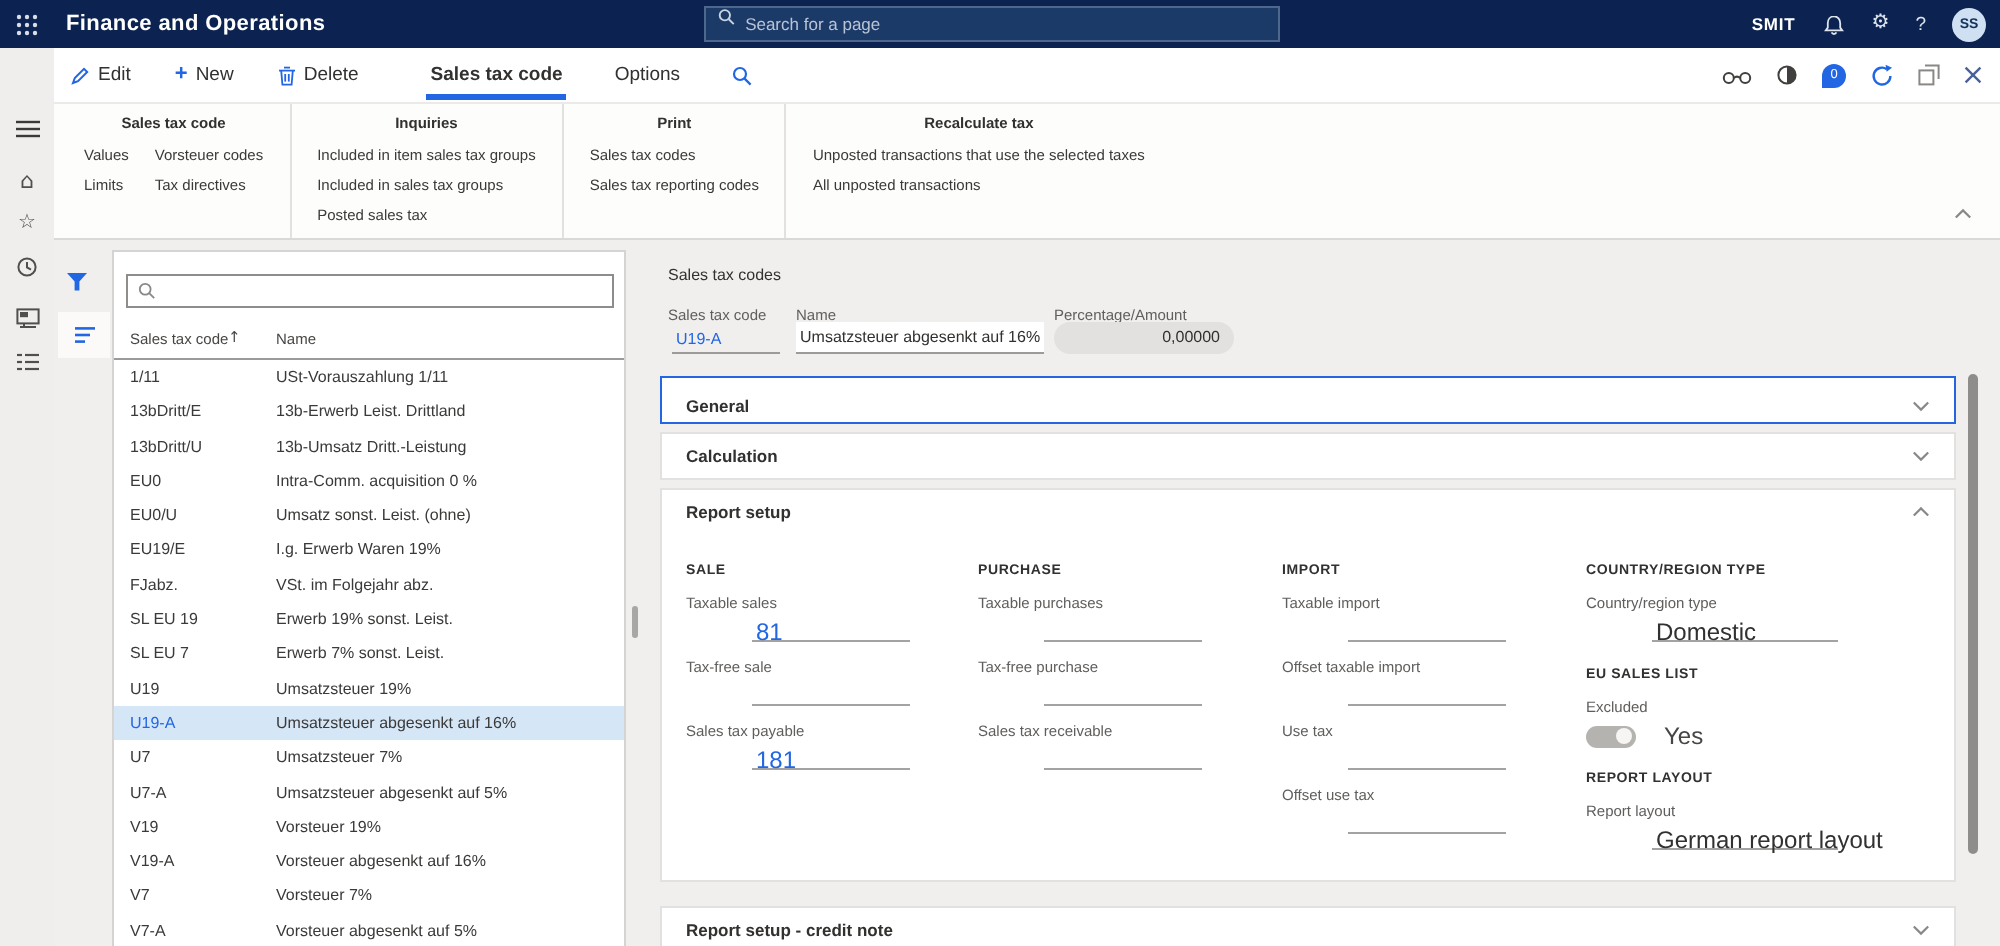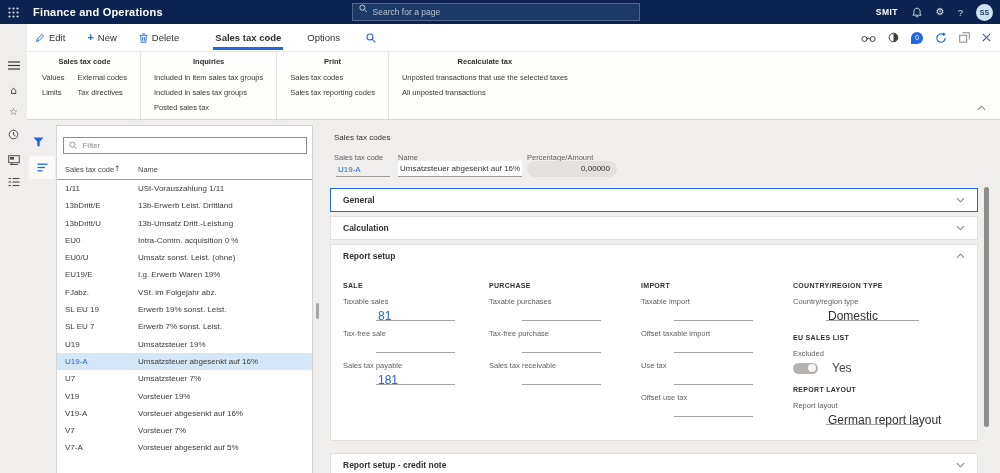--- a/index.html
+++ b/index.html
@@ -83,21 +83,21 @@
 .lbl-name{left:398px;top:153px;}
 .lbl-pct{left:527px;top:153px;}
 .fld-code{position:absolute;left:336px;top:163px;width:54px;height:14px;border-bottom:1px solid #9d9b99;font-size:8px;color:#2266e3;padding:2px 0 0 2px;cursor:pointer;}
 .fld-name{position:absolute;left:398px;top:161px;width:124px;height:16px;background:#fff;border-bottom:1px solid #9d9b99;font-size:8px;color:#323130;padding:3px 2px 0 2px;white-space:nowrap;}
 .fld-pct{position:absolute;left:527px;top:161px;width:90px;height:16px;background:#e3e1df;font-size:8px;color:#323130;text-align:right;padding:3px 7px 0 0;border-radius:8px;}
 
 
 .card{position:absolute;left:330px;width:648px;background:#fff;border:1px solid #e3e1df;}
 .card-header{height:22px;display:flex;align-items:center;justify-content:space-between;padding:0 12px;font-size:8.5px;font-weight:bold;color:#323130;cursor:pointer;}
 .card-general{top:188px;height:24px;border:1px solid #2266e3;}
-.card-general .card-header{height:22px;}
+.card-general .card-header{height:28px;}
 .card-calc{top:216px;height:24px;}
 .card-report{top:244px;height:197px;}
 .card-credit{top:453px;height:24px;}
 .chev{width:9px;height:6px;fill:none;stroke:#8a8886;stroke-width:1.2;}
 .chev.up{transform:rotate(180deg);}
 
 
 .rs-col{position:absolute;top:37px;}
 .col-sale{left:12px;width:112px;}
 .col-purchase{left:158px;width:112px;}
@@ -282,21 +282,21 @@
   <div class="ribbon">
     <div class="rb-groups">
         <div class="rb-group">
           <div class="rb-title">Sales tax code</div>
           <div class="rb-cols">
             <div class="rb-col">
               <div class="rb-item">Values</div>
               <div class="rb-item">Limits</div>
             </div>
             <div class="rb-col">
-              <div class="rb-item">External codes</div>
+              <div class="rb-item">Vorsteuer codes</div>
               <div class="rb-item">Tax directives</div>
             </div>
           </div>
         </div>
         <div class="rb-group">
           <div class="rb-title">Inquiries</div>
           <div class="rb-cols">
             <div class="rb-col">
               <div class="rb-item">Included in item sales tax groups</div>
               <div class="rb-item">Included in sales tax groups</div>
@@ -346,21 +346,20 @@
         </g>
       </svg>
   </span>
 
   <div class="list-panel">
     <div class="filter-box">
       <svg width="9" height="9" viewBox="0 0 10 10">
           <circle cx="4" cy="4" r="3" fill="none" stroke="#8a8886" stroke-width="1"></circle>
           <line x1="6.2" y1="6.2" x2="9" y2="9" stroke="#8a8886" stroke-width="1"></line>
         </svg>
-      <input type="text" placeholder="Filter" style="">
     </div>
     <div class="list-header">
       <span class="lh-code">Sales tax code</span>
       <span class="lh-sort">↑</span>
       <span class="lh-name">Name</span>
     </div>
     <div class="list-body">
         <div class="lrow">
           <span class="lcode">1/11</span>
           <span class="lname">USt-Vorauszahlung 1/11</span>
@@ -401,20 +400,24 @@
           <span class="lcode">U19</span>
           <span class="lname">Umsatzsteuer 19%</span>
         </div>
         <div class="lrow sel">
           <span class="lcode">U19-A</span>
           <span class="lname">Umsatzsteuer abgesenkt auf 16%</span>
         </div>
         <div class="lrow">
           <span class="lcode">U7</span>
           <span class="lname">Umsatzsteuer 7%</span>
+        </div>
+        <div class="lrow">
+          <span class="lcode">U7-A</span>
+          <span class="lname">Umsatzsteuer abgesenkt auf 5%</span>
         </div>
         <div class="lrow">
           <span class="lcode">V19</span>
           <span class="lname">Vorsteuer 19%</span>
         </div>
         <div class="lrow">
           <span class="lcode">V19-A</span>
           <span class="lname">Vorsteuer abgesenkt auf 16%</span>
         </div>
         <div class="lrow">

